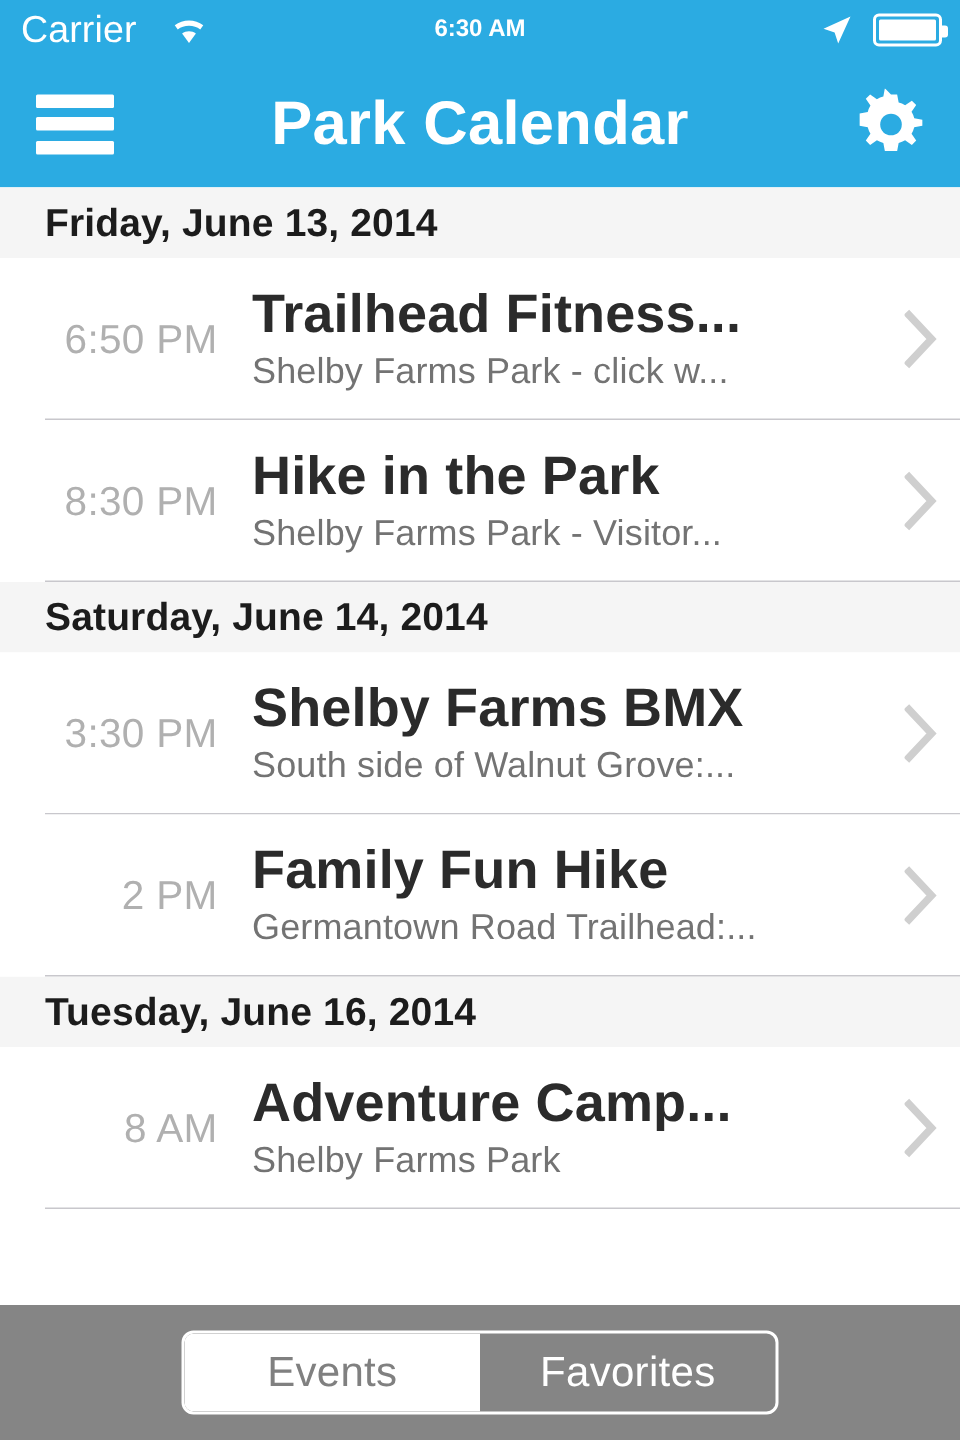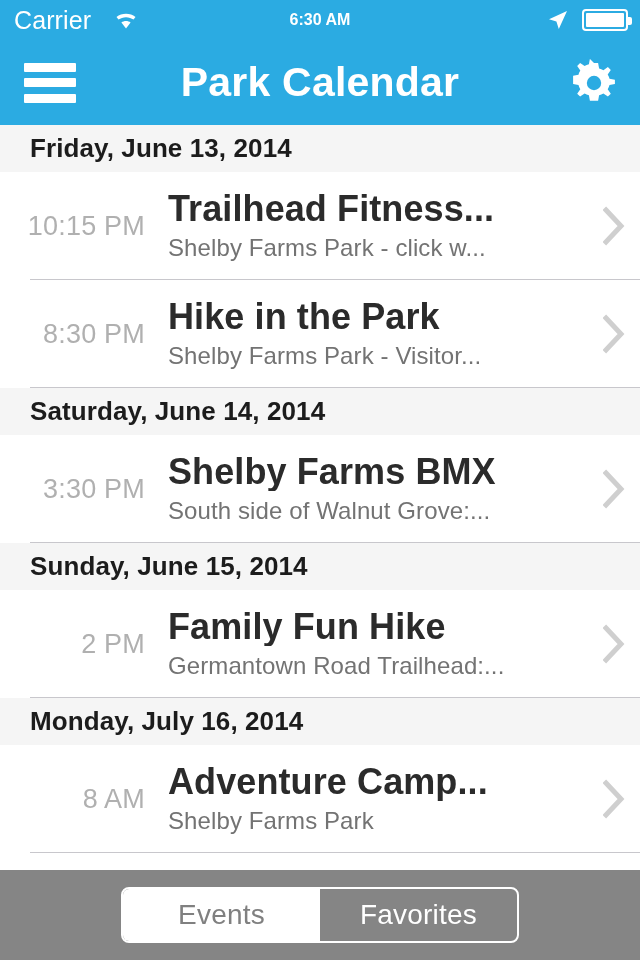--- a/index.html
+++ b/index.html
@@ -155,21 +155,21 @@
         <circle cx="24" cy="24" r="7.2" fill="#2BABE2"></circle>
       </svg>
     </div>
   </div>
 
   <div class="list">
 
     <div class="date-header">Friday, June 13, 2014</div>
 
     <div class="event-row">
-      <div class="ev-time">10:15 PM</div>
+      <div class="ev-time">6:50 PM</div>
       <div class="ev-body">
         <div class="ev-title">Trailhead Fitness...</div>
         <div class="ev-sub">Shelby Farms Park - click w...</div>
       </div>
       <div class="ev-chevron">
         <svg class="chev-icon" viewBox="0 0 22 40">
           <polyline points="3,4 18,20 3,36" fill="none" stroke="#cfcfcf" stroke-width="5" stroke-linecap="square" stroke-linejoin="miter"></polyline>
         </svg>
       </div>
     </div>
@@ -195,36 +195,35 @@
         <div class="ev-title">Shelby Farms BMX</div>
         <div class="ev-sub">South side of Walnut Grove:...</div>
       </div>
       <div class="ev-chevron">
         <svg class="chev-icon" viewBox="0 0 22 40">
           <polyline points="3,4 18,20 3,36" fill="none" stroke="#cfcfcf" stroke-width="5" stroke-linecap="square" stroke-linejoin="miter"></polyline>
         </svg>
       </div>
     </div>
 
-    <div class="date-header">Sunday, June 15, 2014</div>
 
     <div class="event-row">
       <div class="ev-time">2 PM</div>
       <div class="ev-body">
         <div class="ev-title">Family Fun Hike</div>
         <div class="ev-sub">Germantown Road Trailhead:...</div>
       </div>
       <div class="ev-chevron">
         <svg class="chev-icon" viewBox="0 0 22 40">
           <polyline points="3,4 18,20 3,36" fill="none" stroke="#cfcfcf" stroke-width="5" stroke-linecap="square" stroke-linejoin="miter"></polyline>
         </svg>
       </div>
     </div>
 
-    <div class="date-header">Monday, July 16, 2014</div>
+    <div class="date-header">Tuesday, June 16, 2014</div>
 
     <div class="event-row">
       <div class="ev-time">8 AM</div>
       <div class="ev-body">
         <div class="ev-title">Adventure Camp...</div>
         <div class="ev-sub">Shelby Farms Park</div>
       </div>
       <div class="ev-chevron">
         <svg class="chev-icon" viewBox="0 0 22 40">
           <polyline points="3,4 18,20 3,36" fill="none" stroke="#cfcfcf" stroke-width="5" stroke-linecap="square" stroke-linejoin="miter"></polyline>

